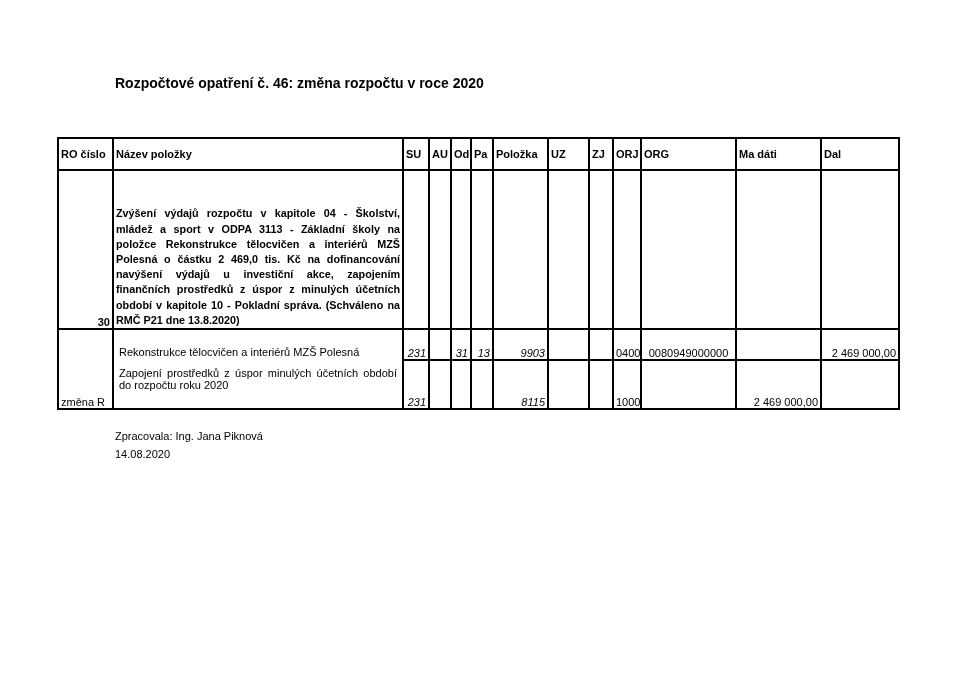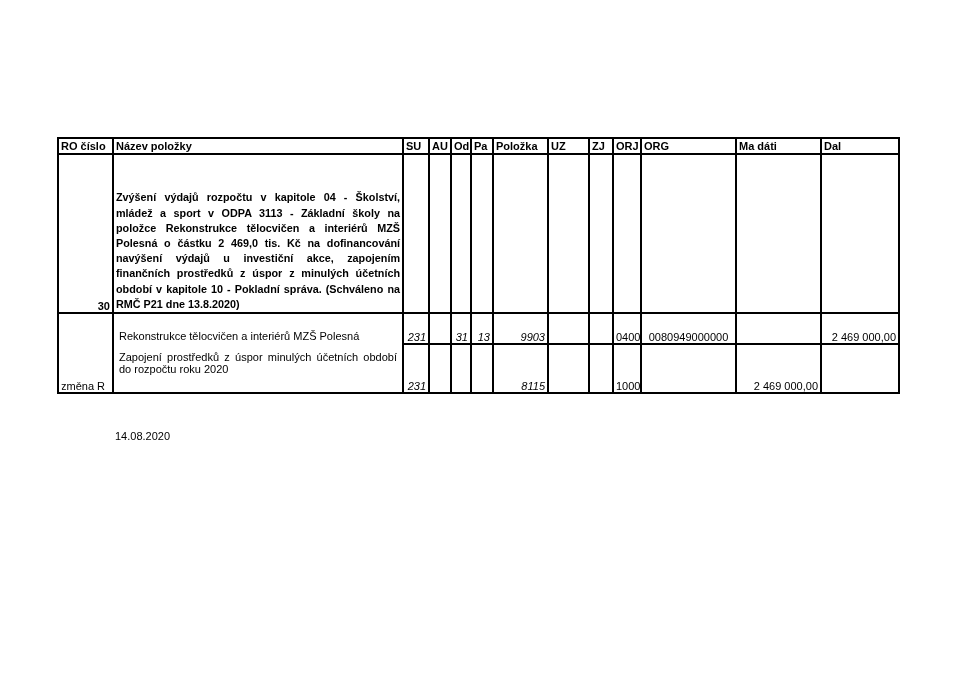--- a/index.html
+++ b/index.html
@@ -27,21 +27,21 @@
   }
   table.budget th, table.budget td {
     border: 2px solid #000;
     font-size: 11px;
     padding: 0 2px;
     overflow: hidden;
     vertical-align: bottom;
   }
   table.budget th {
     font-weight: bold; text-align: left;
-    height: 16px; white-space: nowrap;
+    height: 32px; white-space: nowrap;
     vertical-align: middle;
     border-radius: 6px;
   }
   th.c { text-align: center; }
 
   tr.desc-row td { height: 159px; }
   td.desc-ro {
     text-align: right; font-weight: bold;
     vertical-align: bottom; padding-bottom: 2px; padding-right: 2px;
   }
@@ -79,20 +79,21 @@
     position: absolute; left: 115px; top: 427px;
     font-size: 11px; line-height: 18px;
   }
 </style>
 </head>
 <body>
 
 <div class="page">
 
   <div class="doc-title">
+    <div>Rozpočtové opatření č. 46: změna rozpočtu v roce 2020</div>
   </div>
 
   <table class="budget">
     <colgroup>
       <col style="width:55px">
         <col style="width:290px">
         <col style="width:26px">
       <col style="width:22px">
         <col style="width:20px">
         <col style="width:22px">
@@ -167,16 +168,17 @@
         <td class="num"></td>
         <td class="ctr">1000</td>
         <td class="ctr"></td>
         <td class="amt">2&nbsp;469&nbsp;000,00</td>
         <td class="amt"></td>
       </tr>
     </tbody>
   </table>
 
   <div class="footer">
+    <div>Zpracovala: Ing. Jana Piknová</div>
     <div>14.08.2020</div>
   </div>
 
 </div>
 
 </body></html>

